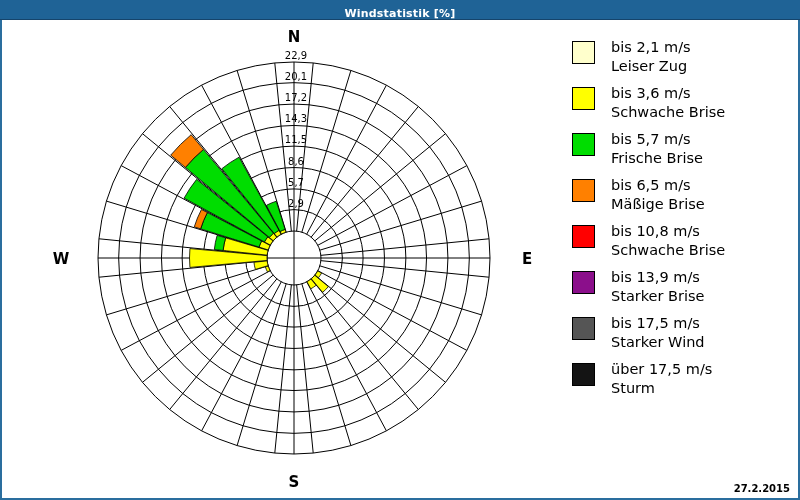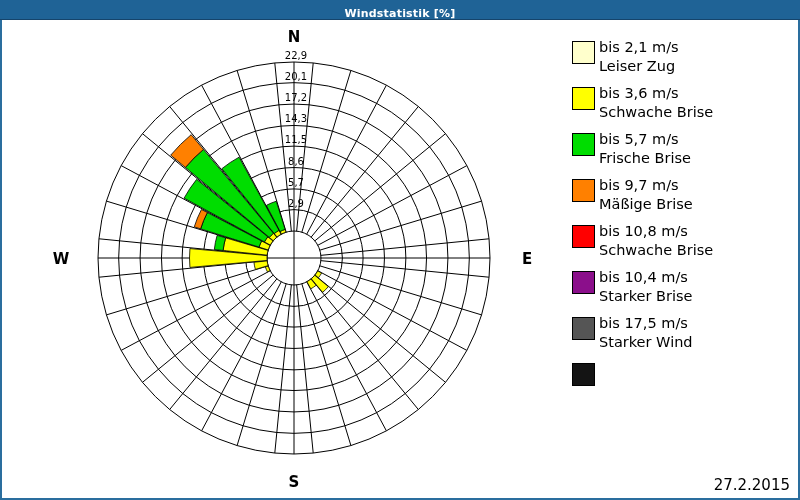--- a/index.html
+++ b/index.html
@@ -77,37 +77,38 @@
   }
   .legend-swatch {
     width: 23px;
     height: 23px;
     border: 1px solid #000000;
     box-sizing: border-box;
     flex: 0 0 auto;
     margin-top: 3px;
   }
   .legend-labels {
-    margin-left: 4px;
+    margin-left: 16px;
     display: flex;
     flex-direction: column;
     line-height: 19px;
   }
   .legend-speed, .legend-name {
     font-size: 14.5px;
     color: #000000;
     white-space: nowrap;
   }
   
   #footer-date {
     position: absolute;
     right: 8px;
     bottom: 4px;
-    font-size: 15px;
+    font-size: 10px;
     color: #000000;
+    font-weight: bold;
   }
   .compass-label {
     font-size: 15px;
     font-weight: bold;
     fill: #000000;
   }
   .ring-label {
     font-size: 10px;
     fill: #000000;
   }
@@ -240,51 +241,55 @@
         <div class="legend-swatch" style="background:#00dd00"></div>
         <div class="legend-labels">
           <span class="legend-speed">bis 5,7 m/s</span>
           <span class="legend-name">Frische Brise</span>
         </div>
       </div>
 
       <div class="legend-row">
         <div class="legend-swatch" style="background:#ff8000"></div>
         <div class="legend-labels">
-          <span class="legend-speed">bis 9,7 m/s</span>
+          <span class="legend-speed">bis 6,5 m/s</span>
           <span class="legend-name">Mäßige Brise</span>
         </div>
       </div>
 
       <div class="legend-row">
         <div class="legend-swatch" style="background:#ff0000"></div>
         <div class="legend-labels">
           <span class="legend-speed">bis 10,8 m/s</span>
           <span class="legend-name">Schwache Brise</span>
         </div>
       </div>
 
       <div class="legend-row">
         <div class="legend-swatch" style="background:#8b0f8b"></div>
         <div class="legend-labels">
-          <span class="legend-speed">bis 10,4 m/s</span>
+          <span class="legend-speed">bis 13,9 m/s</span>
           <span class="legend-name">Starker Brise</span>
         </div>
       </div>
 
       <div class="legend-row">
         <div class="legend-swatch" style="background:#555555"></div>
         <div class="legend-labels">
           <span class="legend-speed">bis 17,5 m/s</span>
           <span class="legend-name">Starker Wind</span>
         </div>
       </div>
 
       <div class="legend-row">
         <div class="legend-swatch" style="background:#141414"></div>
+        <div class="legend-labels">
+          <span class="legend-speed">über 17,5 m/s</span>
+          <span class="legend-name">Sturm</span>
+        </div>
       </div>
 
     </div>
 
     <div id="footer-date">27.2.2015</div>
 
   </div>
 </div>
 
 </body></html>

